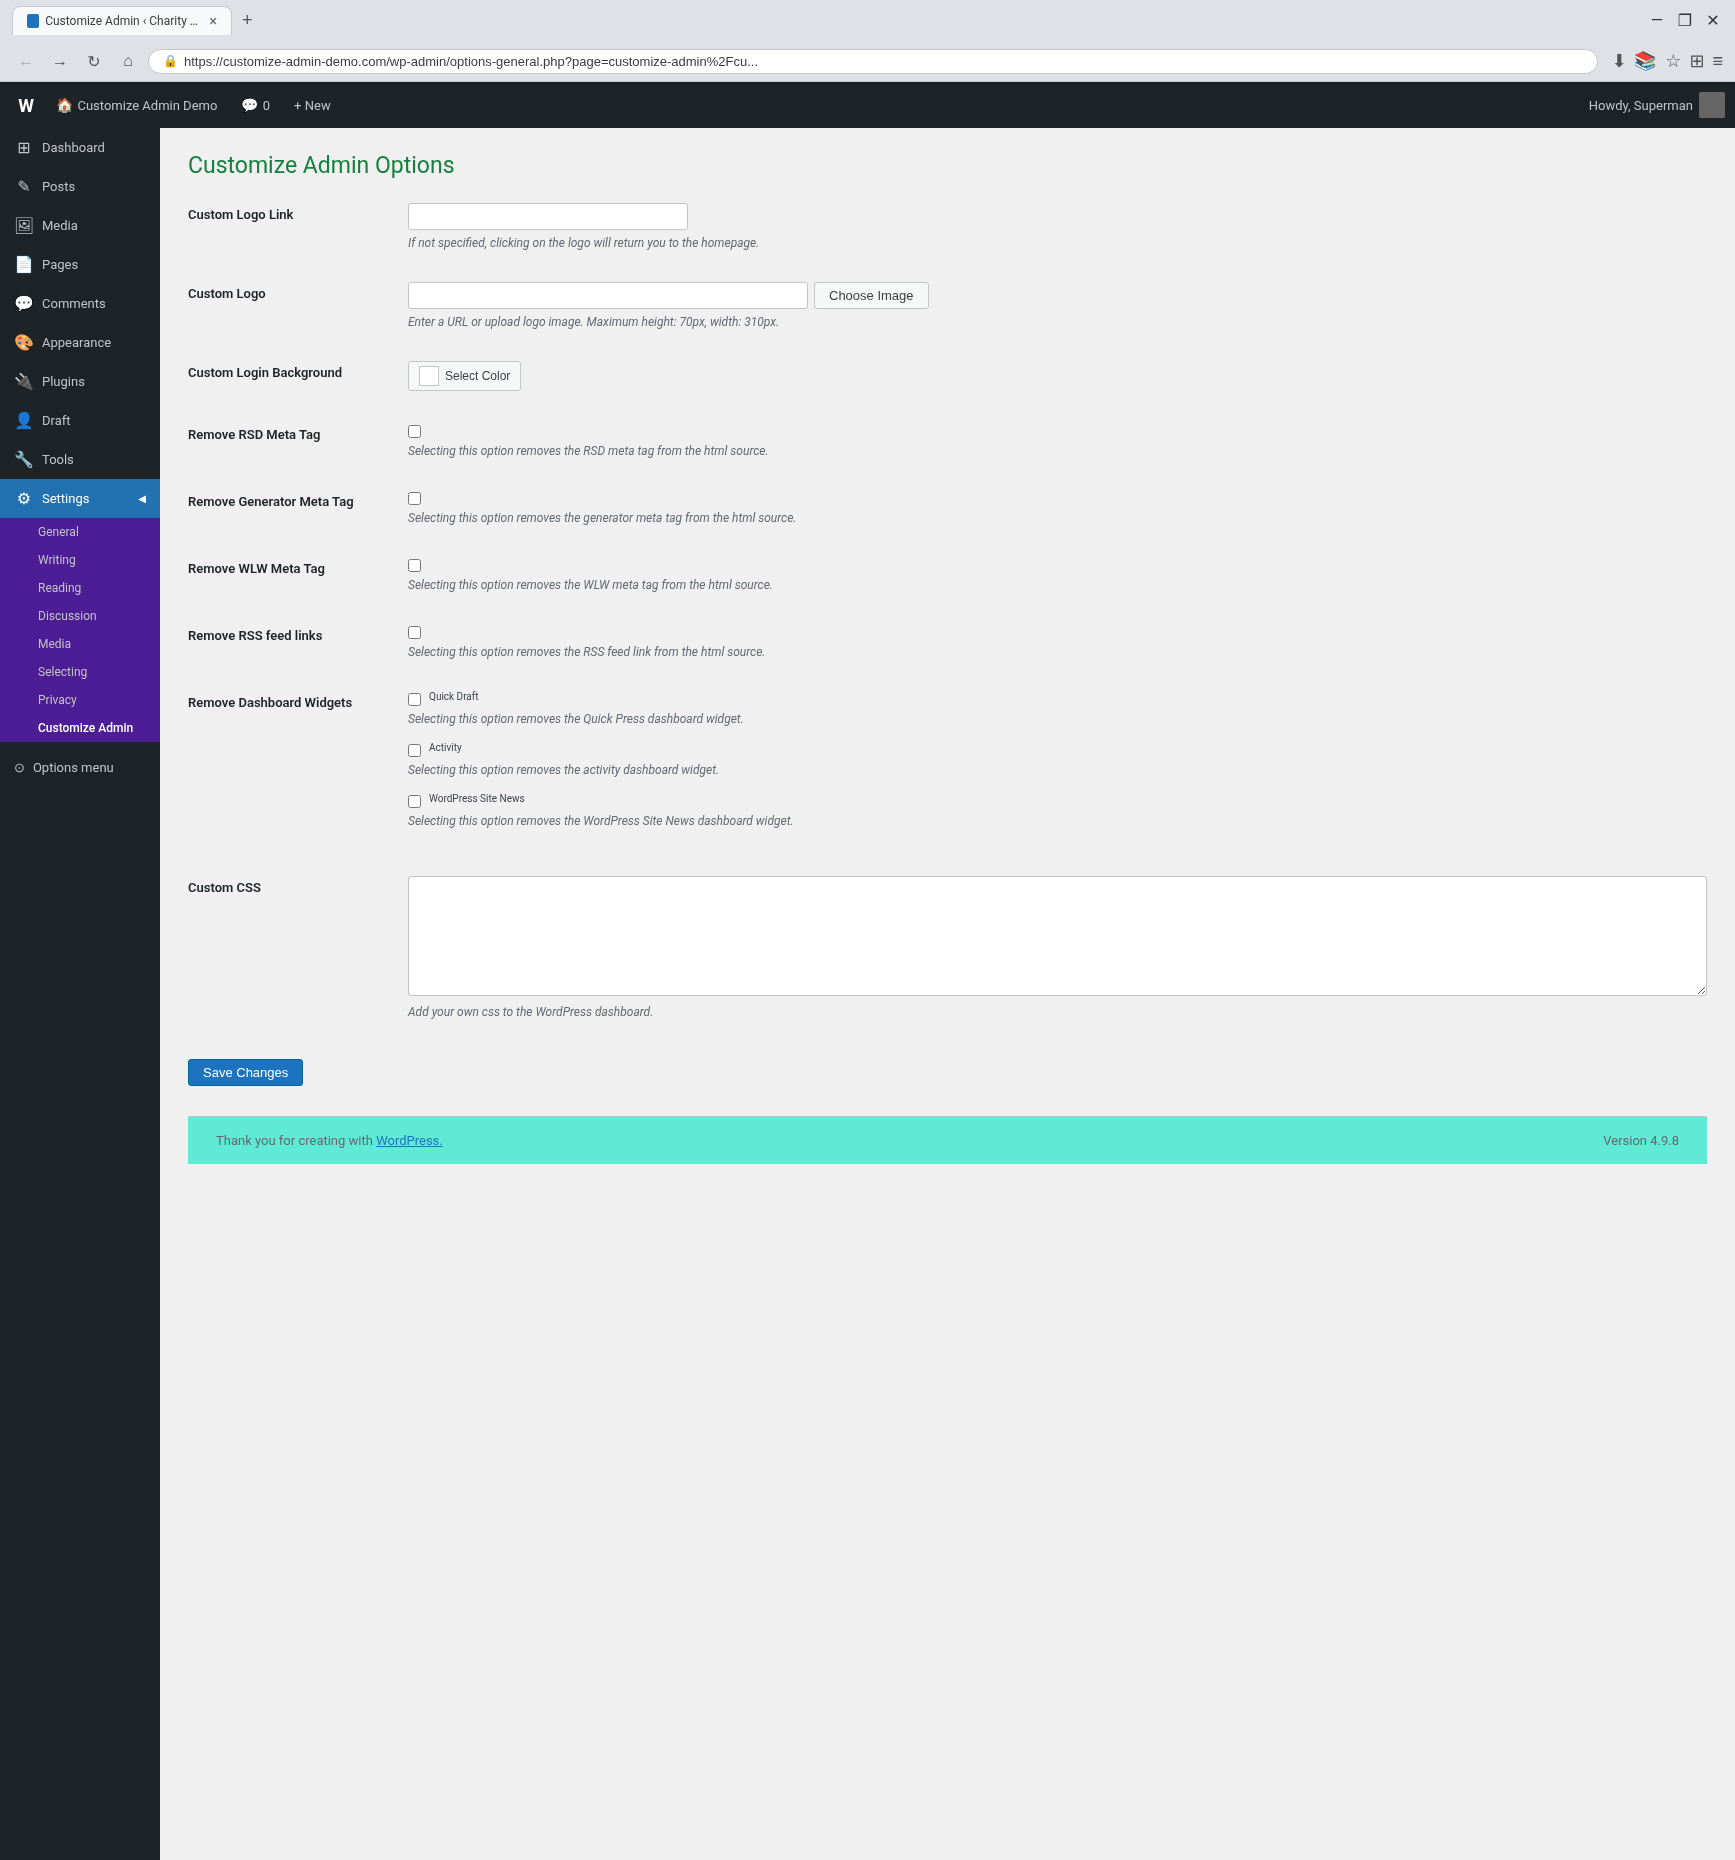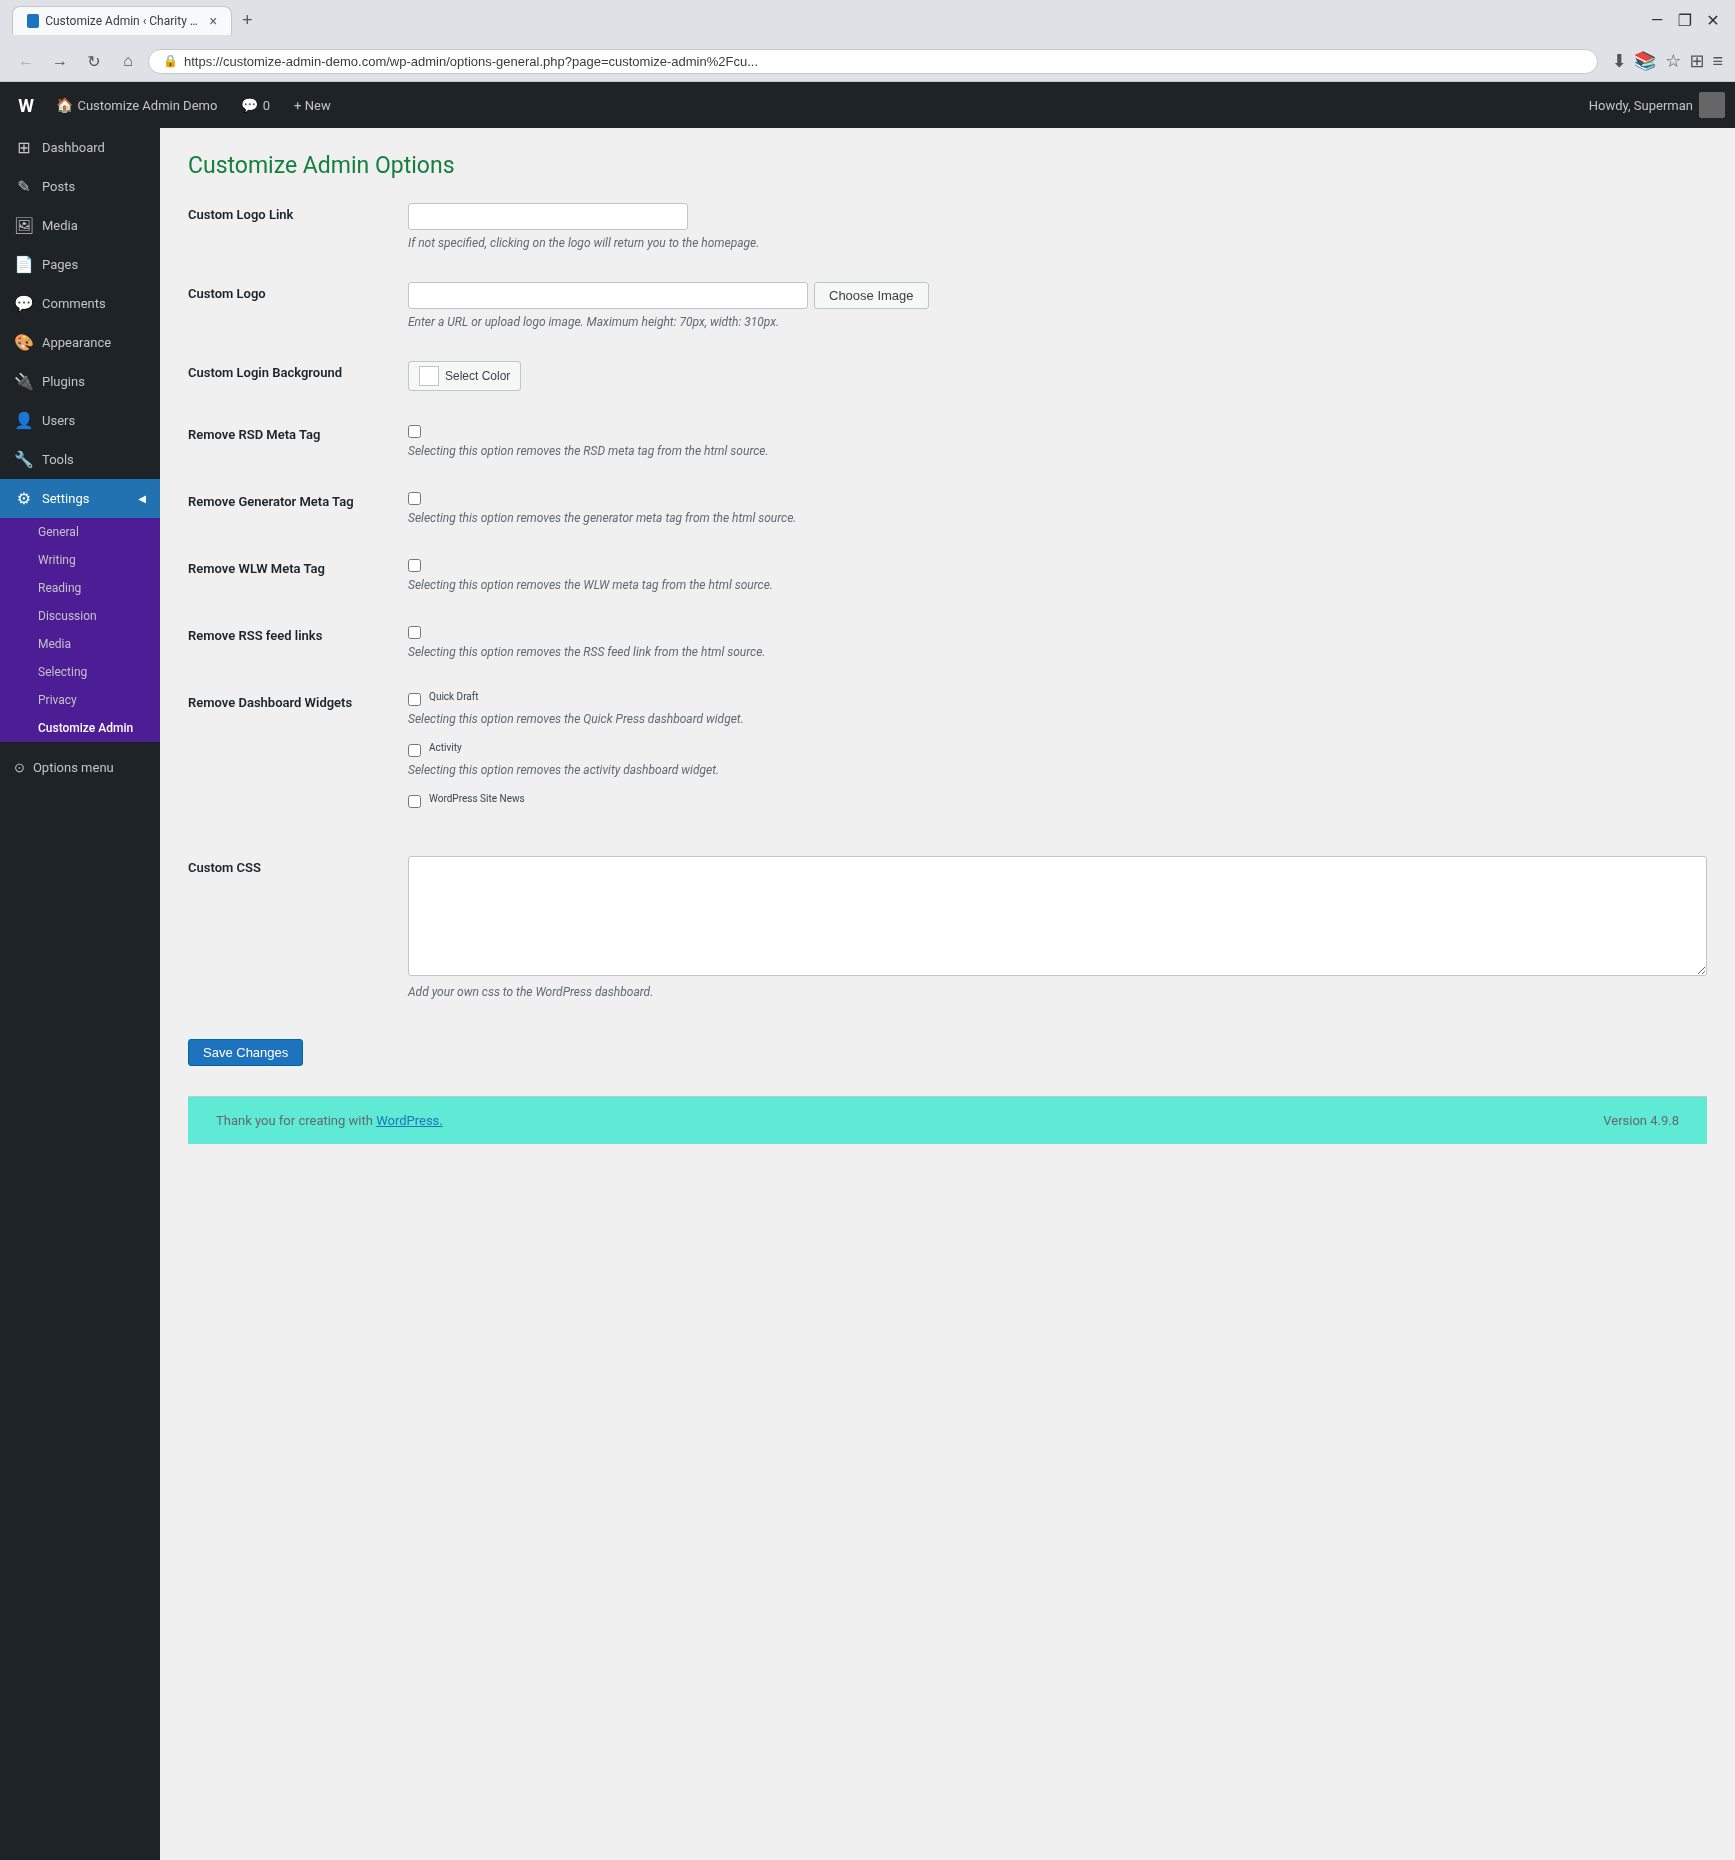--- a/index.html
+++ b/index.html
@@ -156,21 +156,21 @@
       <li class="sidebar-item">
         <span class="menu-icon">🎨</span>
         <span>Appearance</span>
       </li>
       <li class="sidebar-item">
         <span class="menu-icon">🔌</span>
         <span>Plugins</span>
       </li>
       <li class="sidebar-item">
         <span class="menu-icon">👤</span>
-        <span>Users</span>
+        <span>Draft</span>
       </li>
       <li class="sidebar-item">
         <span class="menu-icon">🔧</span>
         <span>Tools</span>
       </li>
       <li class="sidebar-item active">
         <span class="menu-icon">⚙</span>
         <span>Settings</span>
         <span class="arrow">◀</span>
       </li>
@@ -294,20 +294,21 @@
             <input type="checkbox" style="">
             <span class="checkbox-label">Activity</span>
           </div>
           <p class="form-hint">Selecting this option removes the activity dashboard widget.</p>
         </div>
         <div class="checkbox-group">
           <div class="checkbox-row">
             <input type="checkbox" style="">
             <span class="checkbox-label">WordPress Site News</span>
           </div>
+          <p class="form-hint">Selecting this option removes the WordPress Site News dashboard widget.</p>
         </div>
       </div>
     </div>
 
     <div class="form-row">
       <div class="form-label">Custom CSS</div>
       <div class="form-field">
         <textarea class="textarea-field" style=""></textarea>
         <p class="form-hint">Add your own css to the WordPress dashboard.</p>
       </div>

